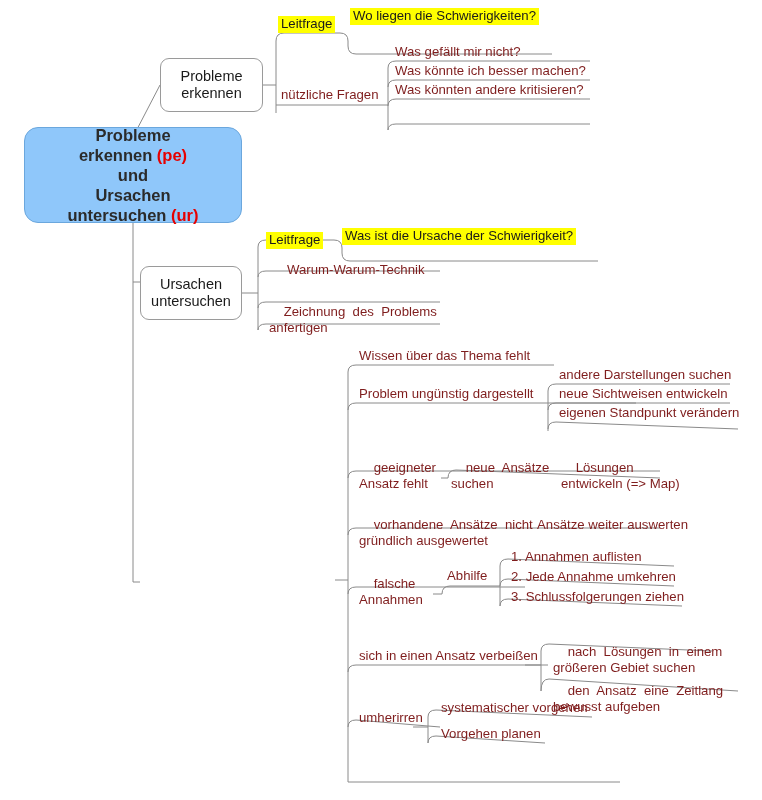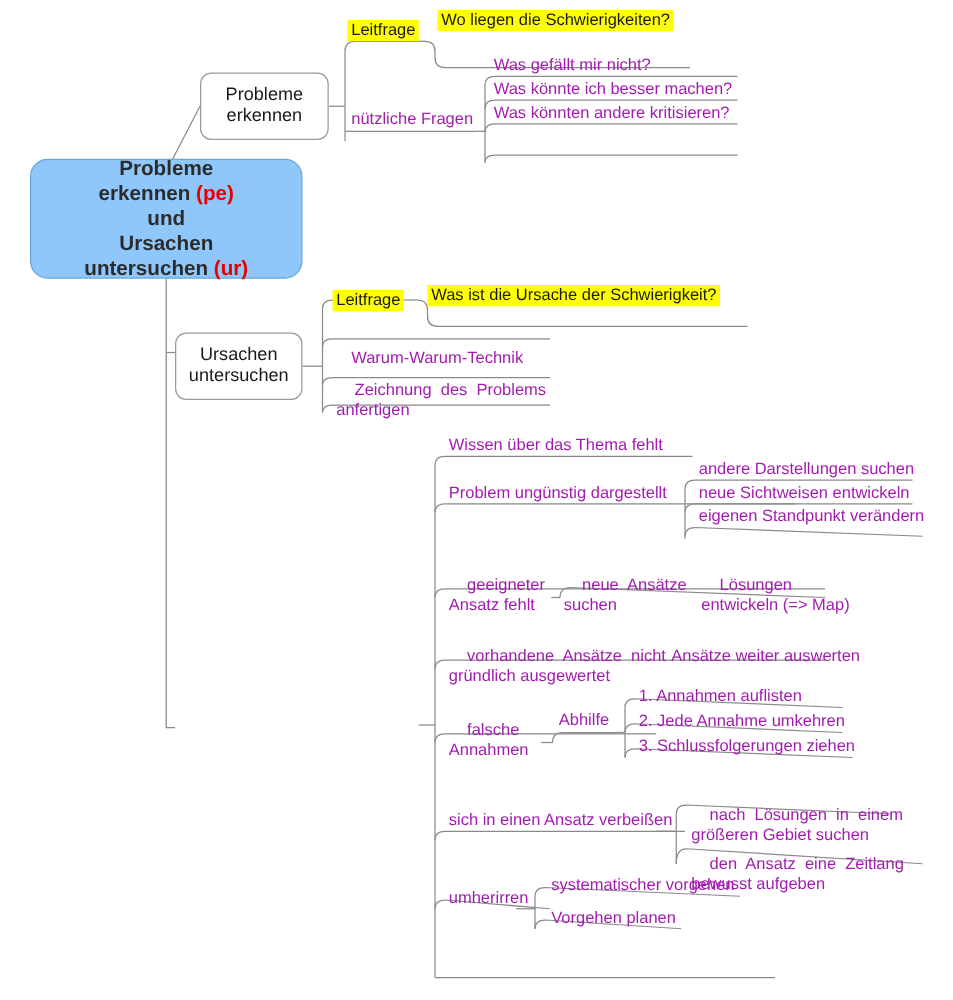--- a/index.html
+++ b/index.html
@@ -44,21 +44,21 @@
     padding:4px 9px;
     display:flex;
     align-items:center;
   }
   .box-node.ctr{justify-content:center;text-align:center;}
 
   
   .leaf{
     position:absolute;
     box-sizing:border-box;
-    color:#a21caf;
+    color:#7f1d1d;
     font-size:13.2px;
     line-height:16px;
     white-space:pre;
     padding:0 2px 1px 3px;
   }
 
   
   .hl{
     position:absolute;
     box-sizing:border-box;
@@ -198,21 +198,21 @@
     <div>
       <span>Ursachen</span><br>
       <span>untersuchen</span>
     </div>
   </div>
 
   <div class="hl" style="left:266px;top:232px;">Leitfrage</div>
 
   <div class="hl" style="left:342px;top:228px;">Was ist die Ursache der Schwierigkeit?</div>
 
-  <div class="leaf" style="left:278px;top:262px;margin-top:16px;">Warum-Warum-Technik</div>
+  <div class="leaf" style="left:284px;top:262px;">Warum-Warum-Technik</div>
 
   <div class="leaf" style="left:266px;top:288px;">
     <span>Zeichnung  des  Problems</span><br><span>anfertigen</span>
   </div>
 
 
   <div class="leaf" style="left:356px;top:348px;">Wissen über das Thema fehlt</div>
 
   <div class="leaf" style="left:356px;top:386px;">Problem ungünstig dargestellt</div>
 

